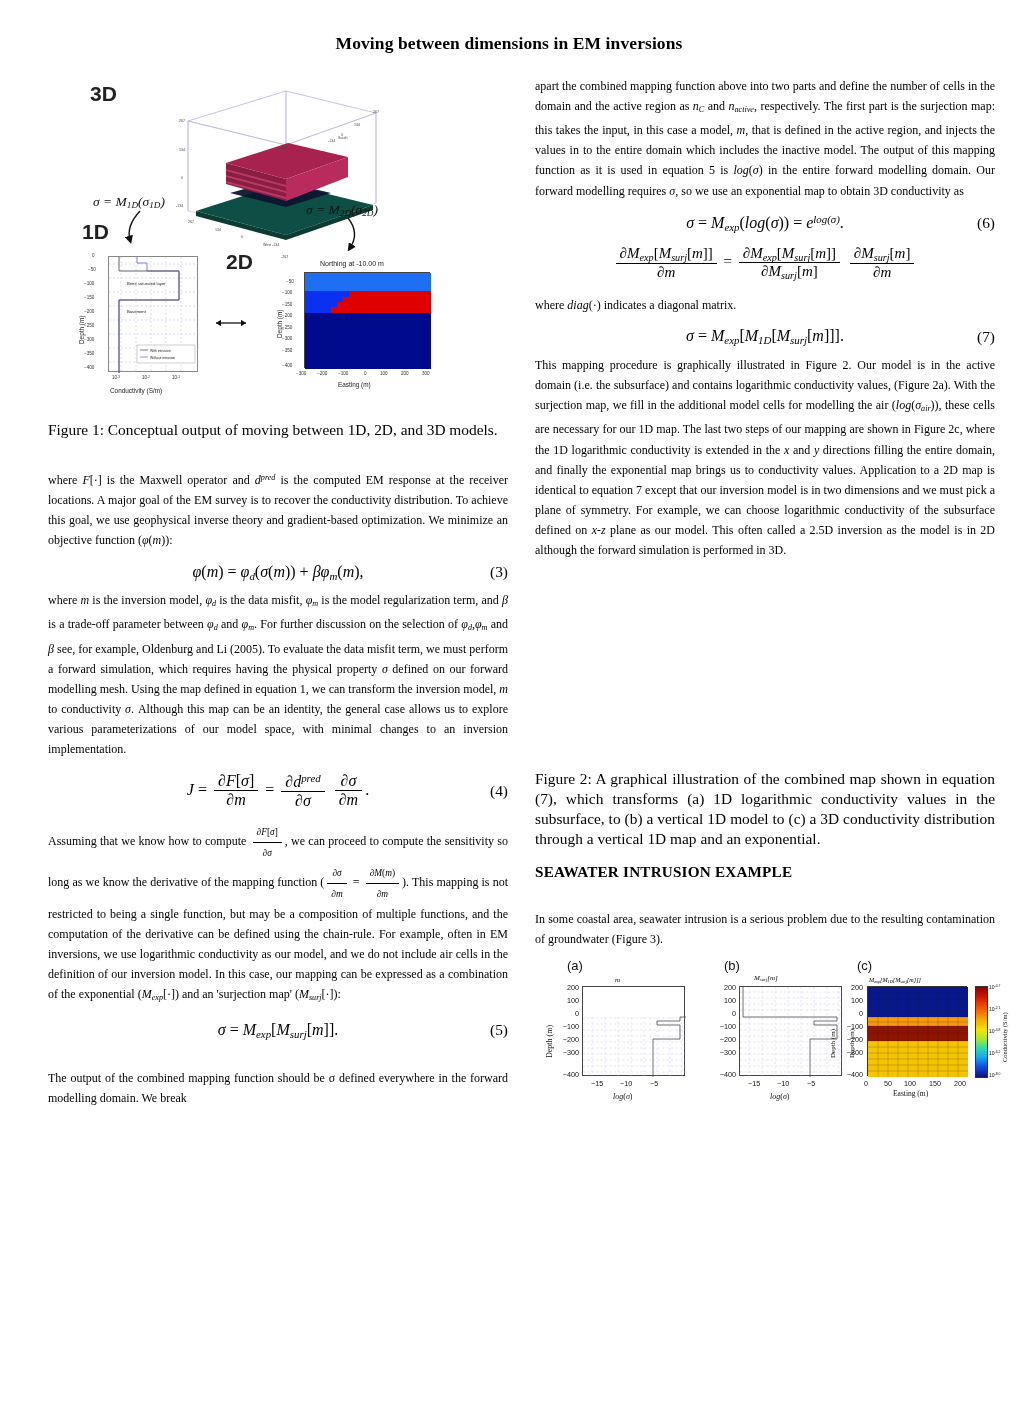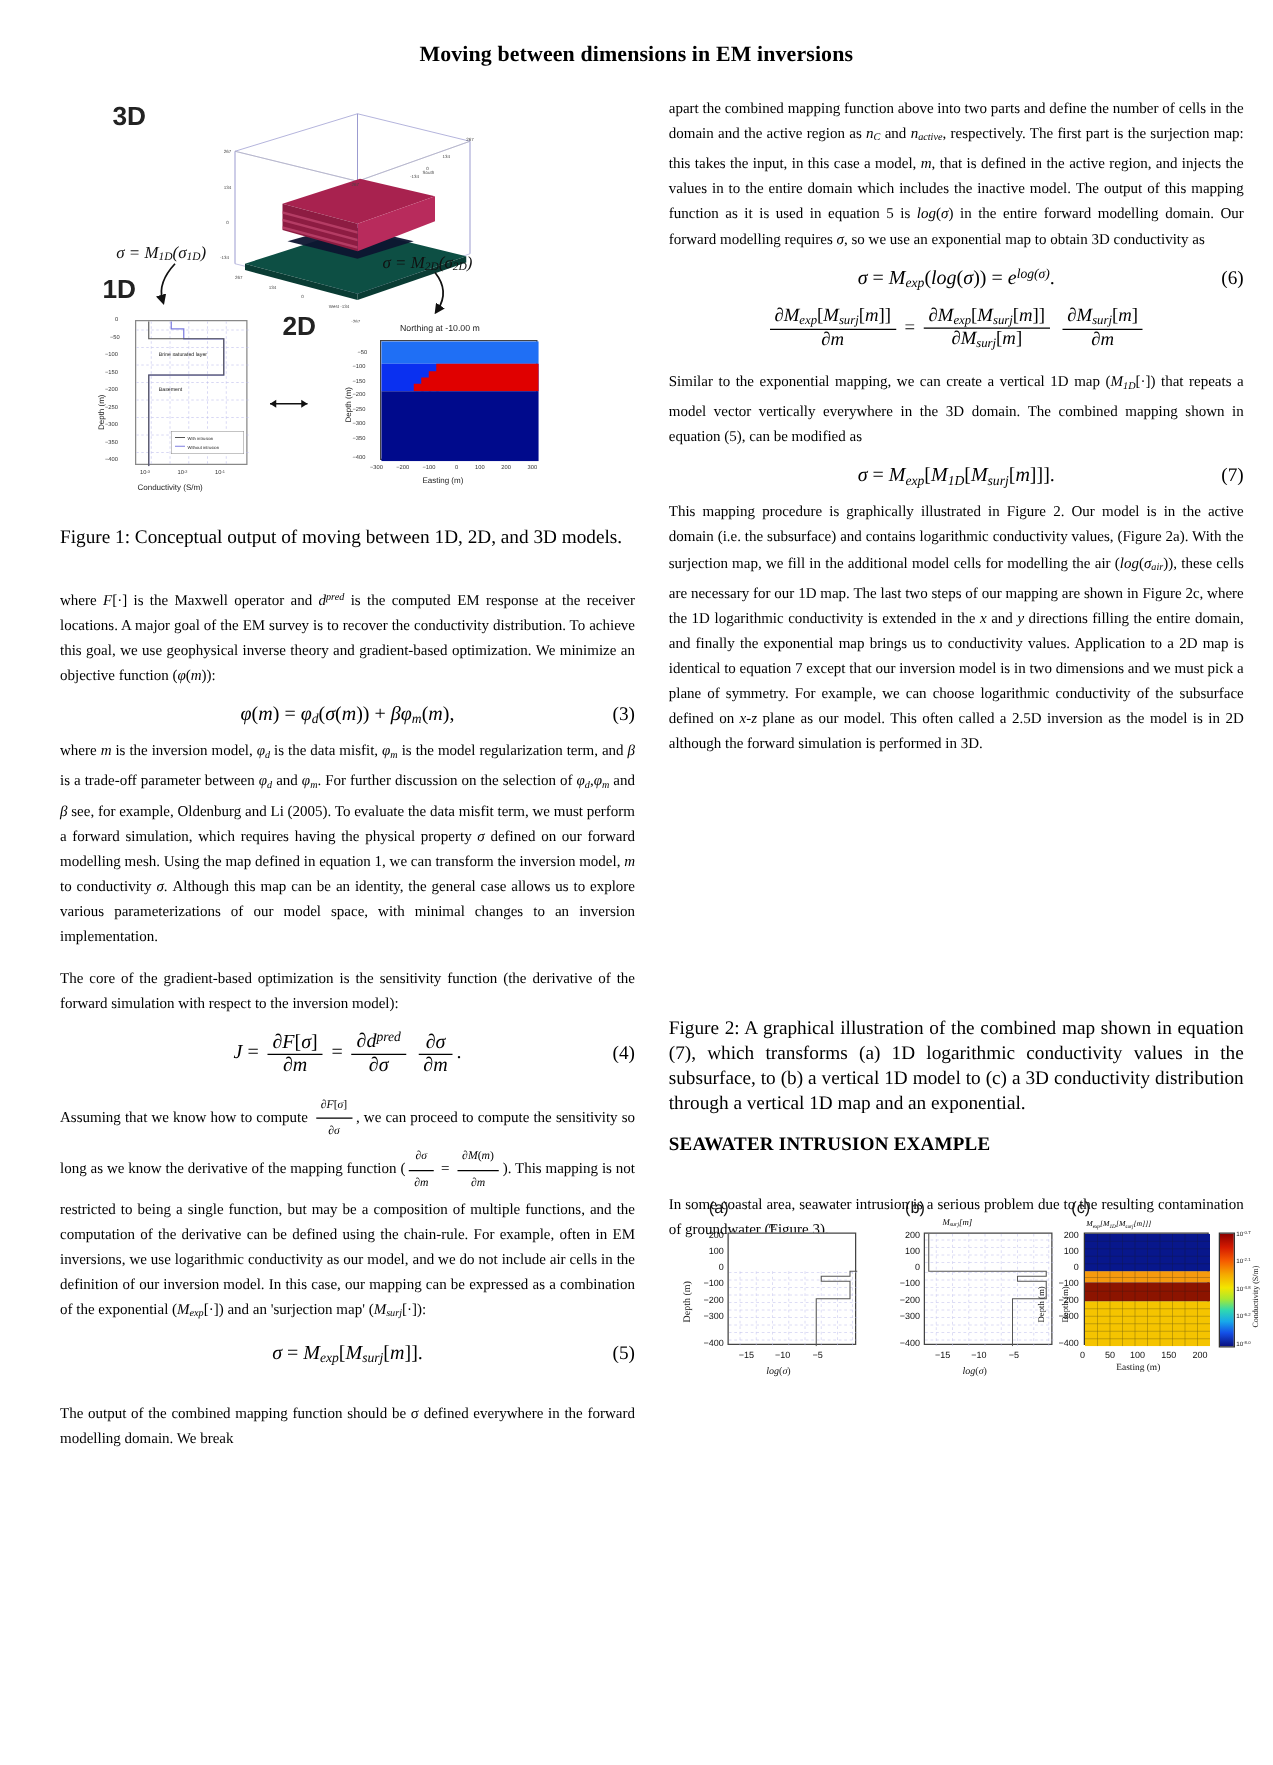--- a/index.html
+++ b/index.html
@@ -240,21 +240,20 @@
 
     <p class="body">where <span class="it">F</span>[·] is the Maxwell operator and <span class="it">d</span><sup class="it">pred</sup> is the computed EM response at the receiver locations. A major goal of the EM survey is to recover the conductivity distribution. To achieve this goal, we use geophysical inverse theory and gradient-based optimization. We minimize an objective function (<span class="it">φ</span>(<span class="it">m</span>)):</p>
 
     <div class="eq">
       <span class="it">φ</span>(<span class="it">m</span>) = <span class="it">φ</span><sub>d</sub>(<span class="it">σ</span>(<span class="it">m</span>)) + <span class="it">β</span><span class="it">φ</span><sub>m</sub>(<span class="it">m</span>),
       <span class="num">(3)</span>
     </div>
 
     <p class="body">where <span class="it">m</span> is the inversion model, <span class="it">φ</span><sub>d</sub> is the data misfit, <span class="it">φ</span><sub>m</sub> is the model regularization term, and <span class="it">β</span> is a trade-off parameter between <span class="it">φ</span><sub>d</sub> and <span class="it">φ</span><sub>m</sub>. For further discussion on the selection of <span class="it">φ</span><sub>d</sub>,<span class="it">φ</span><sub>m</sub> and <span class="it">β</span> see, for example, Oldenburg and Li (2005). To evaluate the data misfit term, we must perform a forward simulation, which requires having the physical property <span class="it">σ</span> defined on our forward modelling mesh. Using the map defined in equation 1, we can transform the inversion model, <span class="it">m</span> to conductivity <span class="it">σ</span>. Although this map can be an identity, the general case allows us to explore various parameterizations of our model space, with minimal changes to an inversion implementation.</p>
 
-    <p class="body">The core of the gradient-based optimization is the sensitivity function (the derivative of the forward simulation with respect to the inversion model):</p>
 
     <div class="eq" style="margin:10px 0 12px 0;">
       <span class="it">J</span> =
       <span class="frac"><span class="n">∂<span class="it">F</span>[<span class="it">σ</span>]</span><span class="d">∂<span class="it">m</span></span></span>
       =
       <span class="frac"><span class="n">∂<span class="it">d</span><sup class="it">pred</sup></span><span class="d">∂<span class="it">σ</span></span></span>
       <span class="frac"><span class="n">∂<span class="it">σ</span></span><span class="d">∂<span class="it">m</span></span></span>.
       <span class="num">(4)</span>
     </div>
 
@@ -278,22 +277,22 @@
     </div>
 
 
     <div class="eq" style="margin:12px 0 14px 0;font-size:15px;">
       <span class="frac"><span class="n">∂<span class="it">M</span><sub>exp</sub>[<span class="it">M</span><sub>surj</sub>[<span class="it">m</span>]]</span><span class="d">∂<span class="it">m</span></span></span>
       =
       <span class="frac"><span class="n">∂<span class="it">M</span><sub>exp</sub>[<span class="it">M</span><sub>surj</sub>[<span class="it">m</span>]]</span><span class="d">∂<span class="it">M</span><sub>surj</sub>[<span class="it">m</span>]</span></span>
       <span class="frac"><span class="n">∂<span class="it">M</span><sub>surj</sub>[<span class="it">m</span>]</span><span class="d">∂<span class="it">m</span></span></span>
     </div>
 
-
-    <p class="body">Similar to the exponential mapping, we can create a vertical 1D map (<span class="it">M</span><sub>1D</sub>[·]) that repeats a model vector vertically everywhere in the 3D domain. The combined mapping shown in equation (5), can be modified as</p>
+    <p class="body">where <span class="it">diag</span>(·) indicates a diagonal matrix.</p>
+
 
     <div class="eq">
       <span class="it">σ</span> = <span class="it">M</span><sub>exp</sub>[<span class="it">M</span><sub>1D</sub>[<span class="it">M</span><sub>surj</sub>[<span class="it">m</span>]]].
       <span class="num">(7)</span>
     </div>
 
     <p class="body">This mapping procedure is graphically illustrated in Figure 2. Our model is in the active domain (i.e. the subsurface) and contains logarithmic conductivity values, (Figure 2a). With the surjection map, we fill in the additional model cells for modelling the air (<span class="it">log</span>(<span class="it">σ</span><sub>air</sub>)), these cells are necessary for our 1D map. The last two steps of our mapping are shown in Figure 2c, where the 1D logarithmic conductivity is extended in the <span class="it">x</span> and <span class="it">y</span> directions filling the entire domain, and finally the exponential map brings us to conductivity values. Application to a 2D map is identical to equation 7 except that our inversion model is in two dimensions and we must pick a plane of symmetry. For example, we can choose logarithmic conductivity of the subsurface defined on <span class="it">x</span>-<span class="it">z</span> plane as our model. This often called a 2.5D inversion as the model is in 2D although the forward simulation is performed in 3D.</p>
 
     <div style="height:196px;"></div>
 

